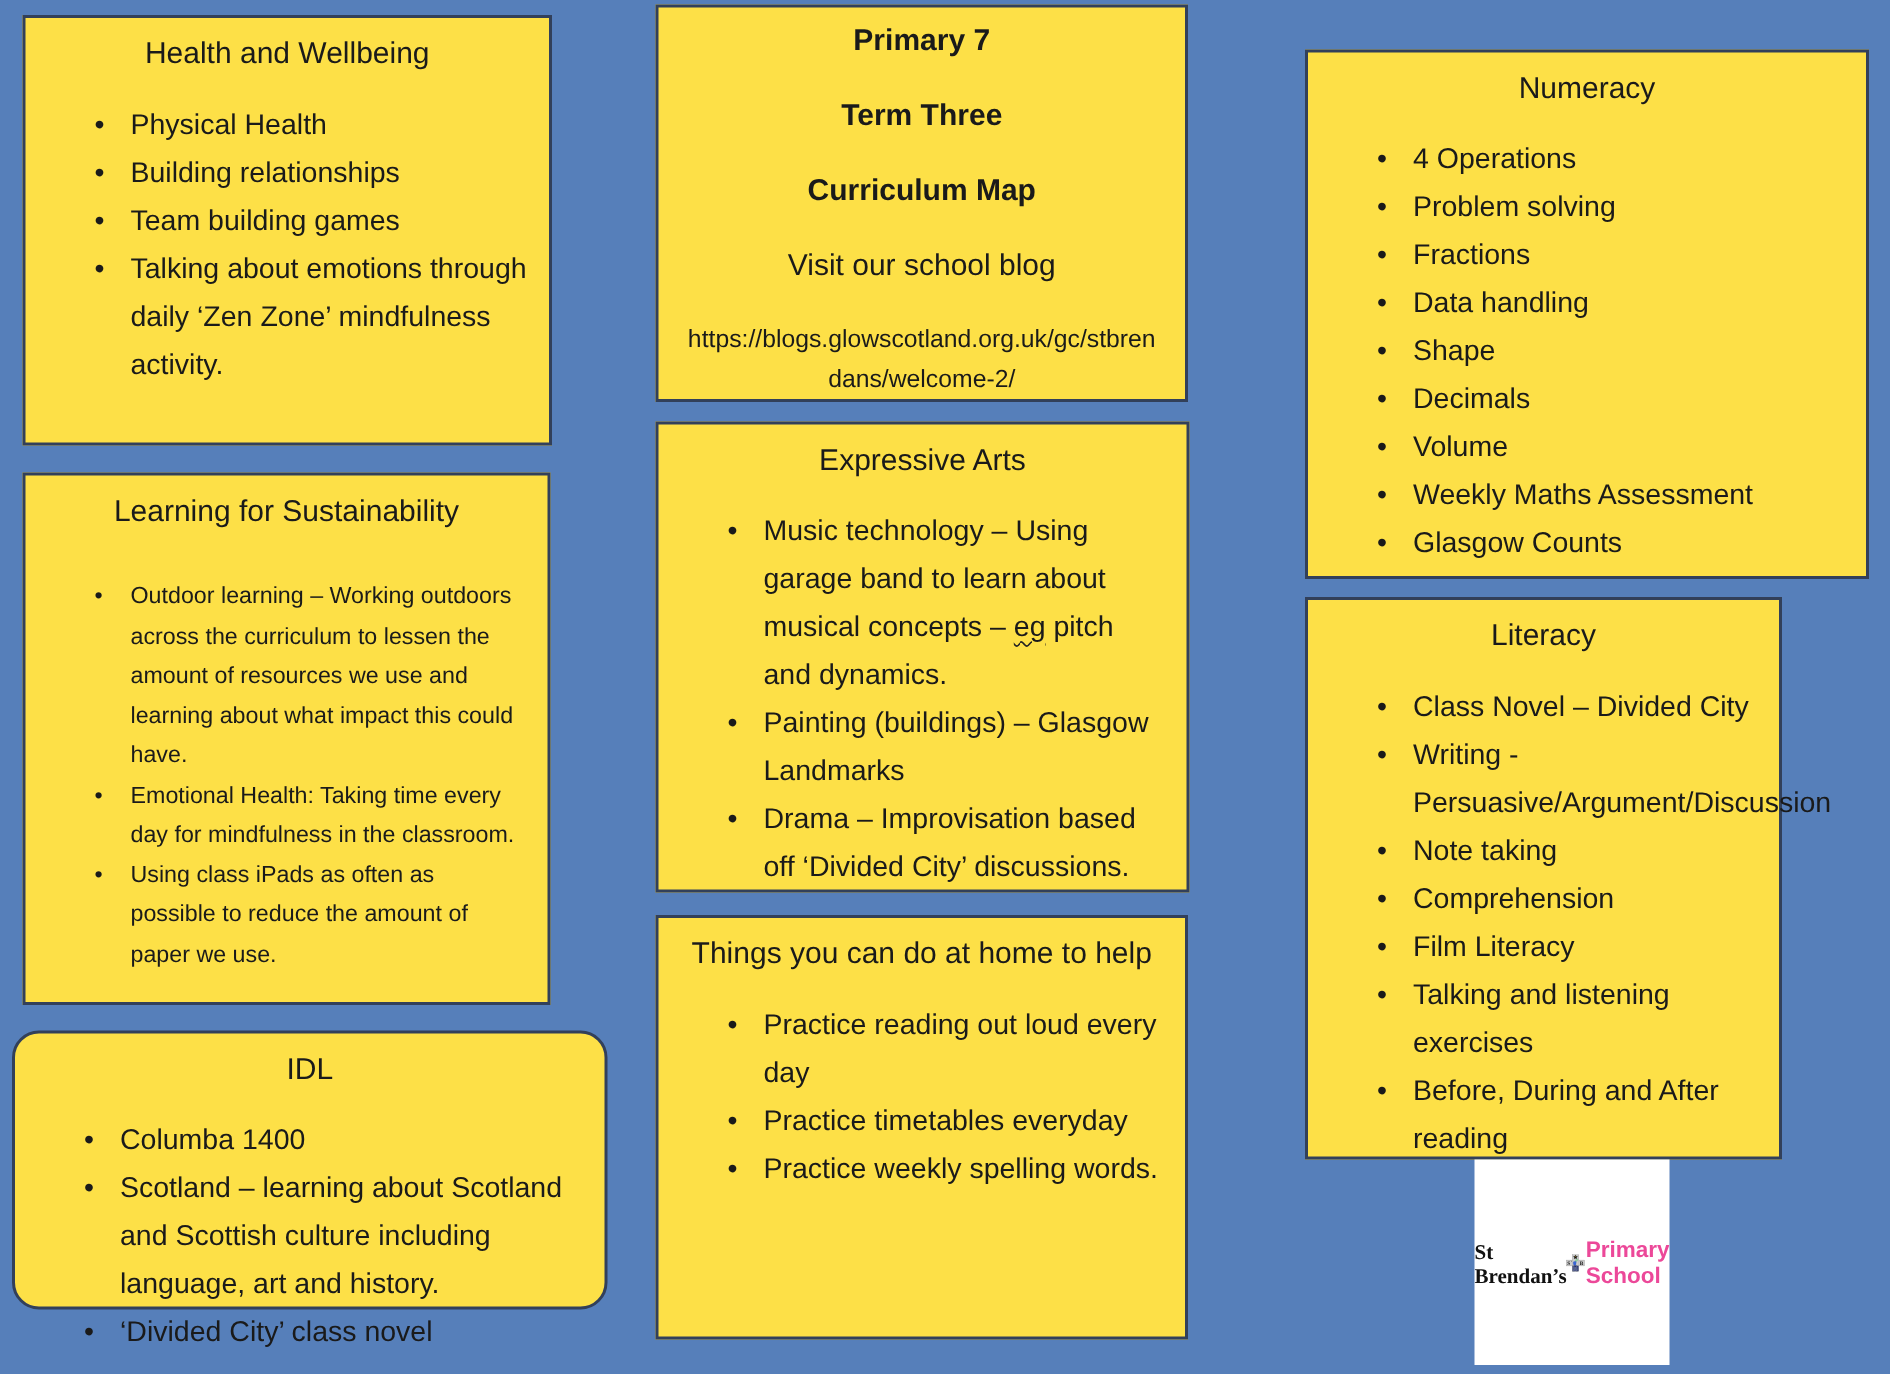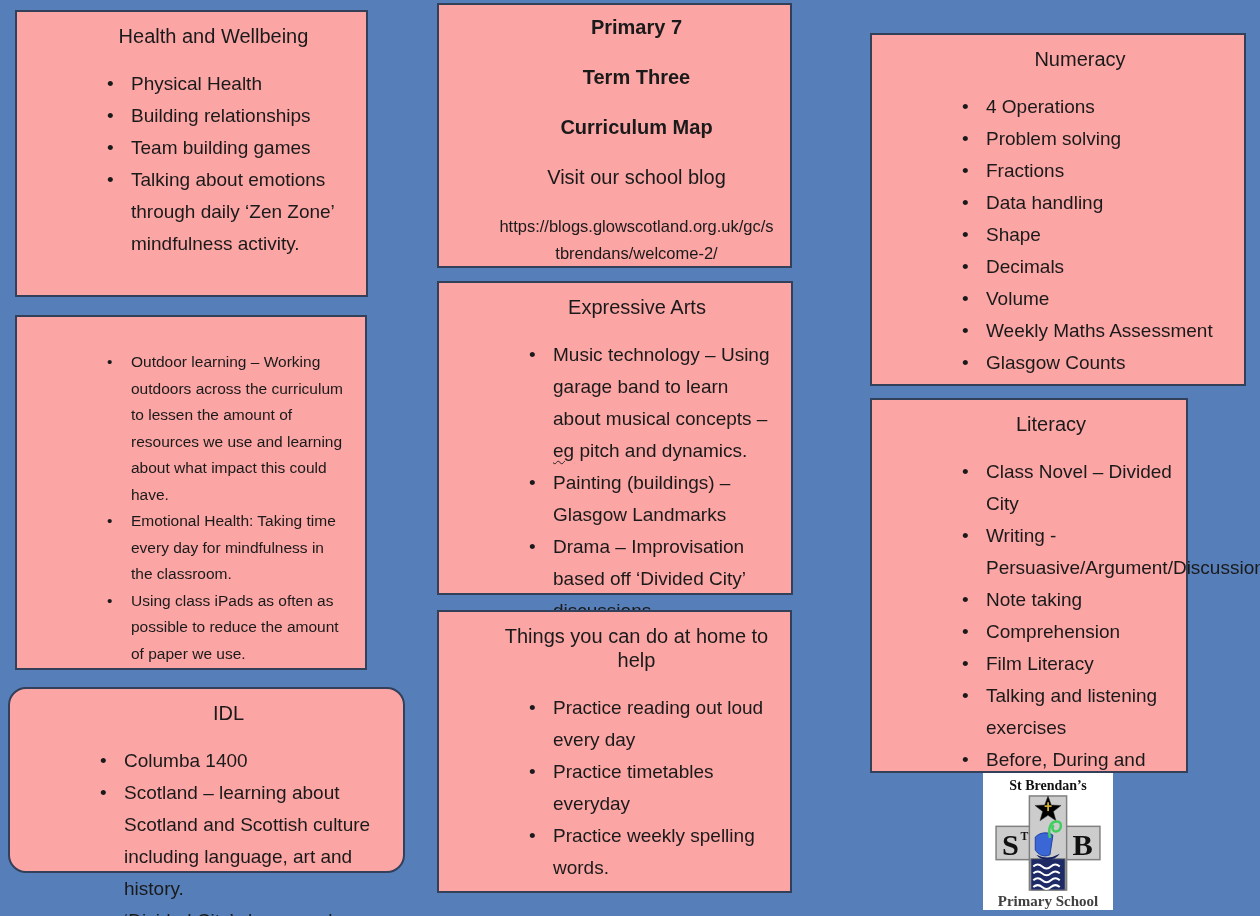--- a/index.html
+++ b/index.html
@@ -3,23 +3,22 @@
 <meta charset="utf-8">
 <style>
   html,body{margin:0;padding:0;background:#3f5c84;}
   .stage{
     position:relative;width:1260px;height:916px;overflow:hidden;
     background:#567fba;
     font-family:"Liberation Sans", sans-serif;
     color:#1a1a1a;
   }
   .box{
-    position:absolute;background:#fca5a5;border:2px solid #32405a;
+    position:absolute;background:#fde047;border:2px solid #32405a;
     box-sizing:border-box;
-    padding-left:44px;
   }
   .box-title{
     text-align:center;font-size:20px;font-weight:normal;
     margin:12px 8px 0 8px;line-height:24px;
   }
   ul.bullets{
     list-style:none;margin:20px 0 0 0;padding:0 12px 0 44px;
     font-size:19px;line-height:32px;
   }
   ul.bullets li{position:relative;padding-left:26px;}
@@ -35,48 +34,49 @@
   .header-url{
     text-align:center;font-size:16.5px;font-weight:normal;margin:0;
     padding:0 16px;line-height:27px;word-break:break-all;
   }
   .wavy{
     text-decoration:underline wavy #222222;
     text-decoration-thickness:1px;text-underline-offset:3px;
   }
   
   .logo-box{
-    position:absolute;background:#ffffff;display:flex;flex-direction:column;
+    position:absolute;background:#ffffff;display:flex;flex-direction:row;
     align-items:center;overflow:hidden;box-sizing:border-box;
   }
   .logo-name{
     font-family:"Liberation Serif", serif;font-weight:bold;font-size:14px;
     margin-top:5px;color:#111;
   }
   .logo-type{
-    font-family:Liberation Serif, serif;font-weight:bold;font-size:15px;
-    margin-top:1px;color:#404040;
+    font-family:Liberation Sans, sans-serif;font-weight:bold;font-size:15px;
+    margin-top:1px;color:#ec4899;
   }
 </style>
 </head>
 <body>
 
 <div class="stage">
 
   <div class="box box-health" style="left:15px;top:10px;width:353px;height:287px;">
     <h2 class="box-title">Health and Wellbeing</h2>
     <ul class="bullets">
       <li>Physical Health</li>
       <li>Building relationships</li>
       <li>Team building games</li>
       <li>Talking about emotions through daily ‘Zen Zone’ mindfulness activity.</li>
     </ul>
   </div>
 
   <div class="box box-sustainability" style="left:15px;top:315px;width:352px;height:355px;">
+    <h2 class="box-title">Learning for Sustainability</h2>
     <ul class="bullets">
       <li>Outdoor learning – Working outdoors across the curriculum to lessen the amount of resources we use and learning about what impact this could have.</li>
       <li>Emotional Health: Taking time every day for mindfulness in the classroom.</li>
       <li>Using class iPads as often as possible to reduce the amount of paper we use.</li>
     </ul>
   </div>
 
   <div class="box box-idl" style="left:8px;top:687px;width:397px;height:186px;border-radius:18px;">
     <h2 class="box-title">IDL</h2>
     <ul class="bullets">

